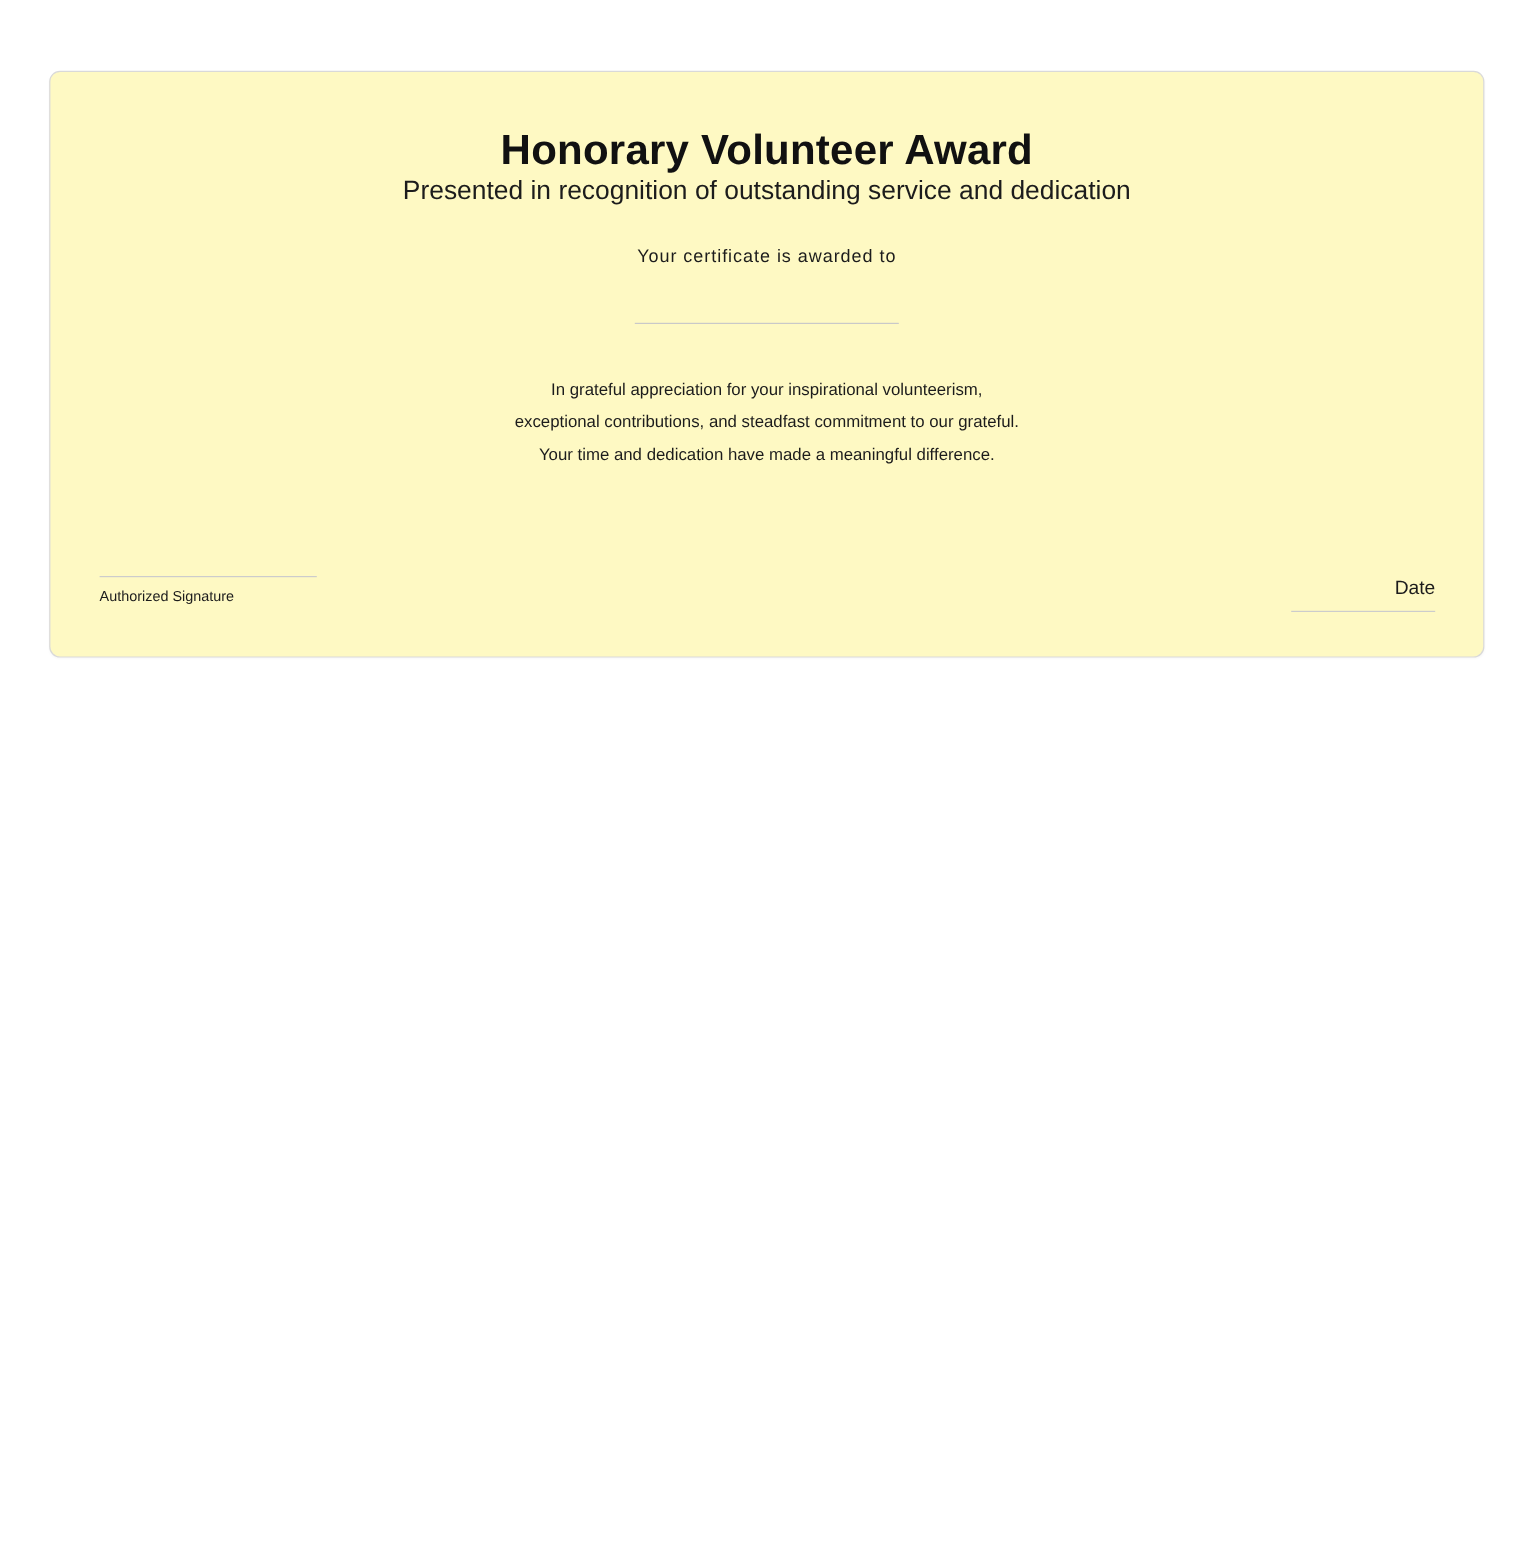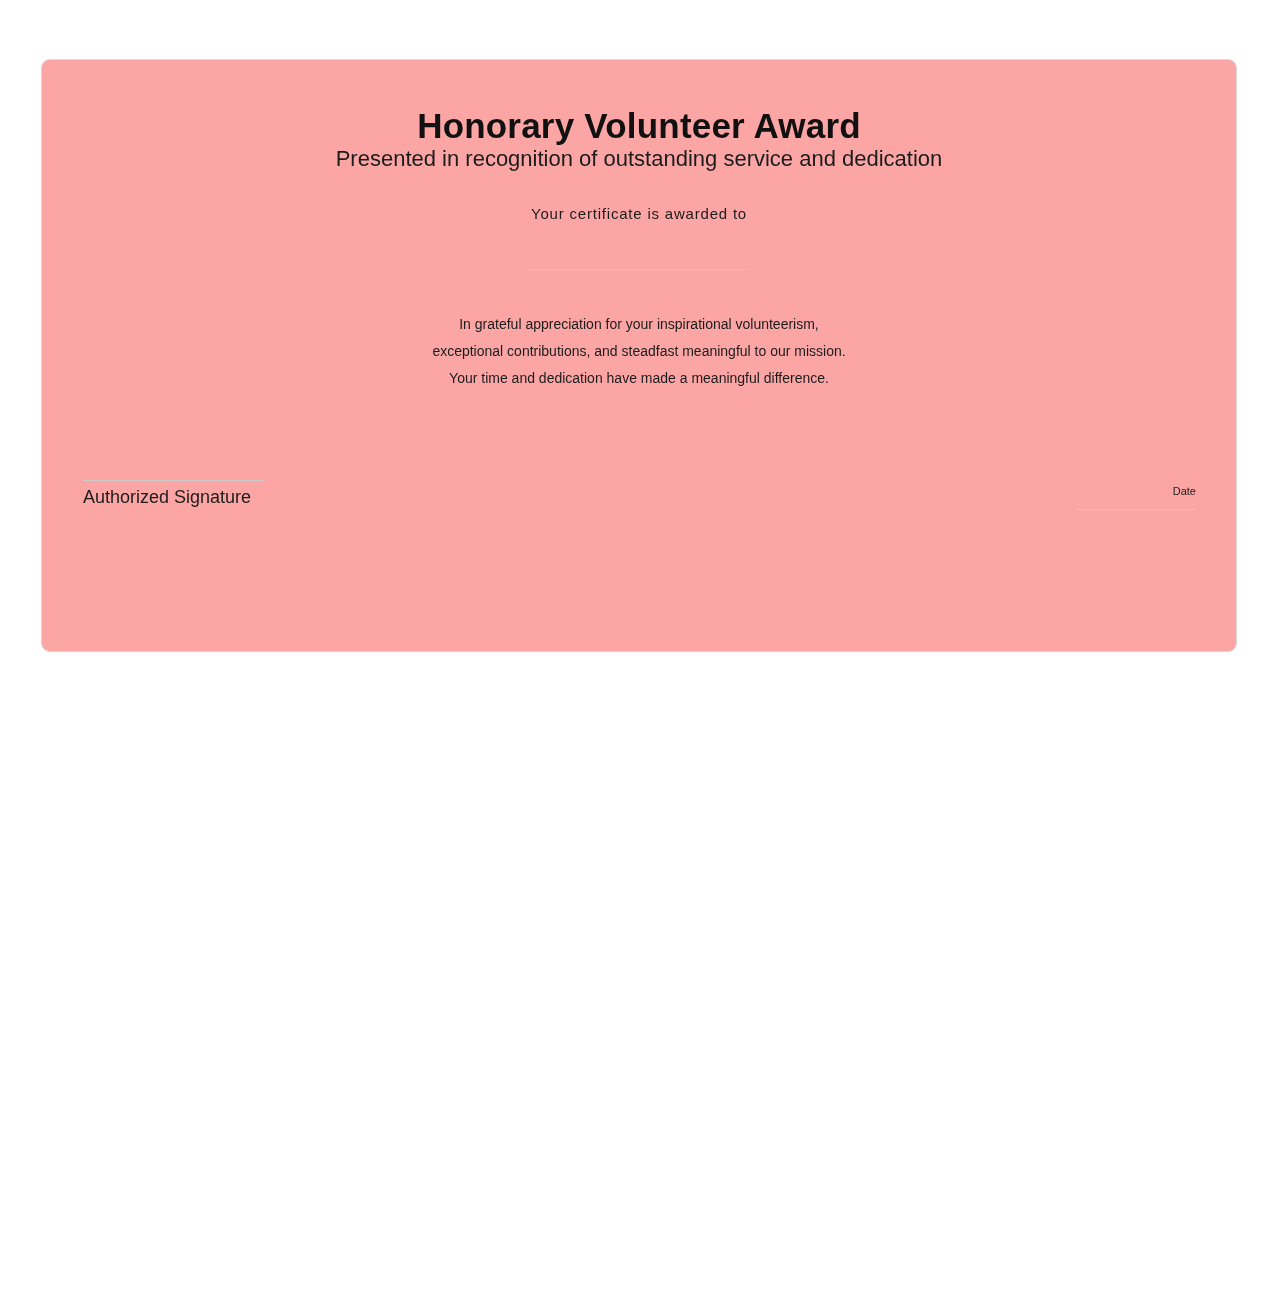--- a/index.html
+++ b/index.html
@@ -11,22 +11,22 @@
     font-family: "Liberation Sans", "DejaVu Sans", sans-serif;
     color: #1a1a1a;
     overflow: hidden;
   }
 
   .certificate-card {
     position: absolute;
     left: 41px;
     top: 59px;
     width: 1196px;
-    height: 593px;
-    background: #fca5a5;
+    height: 489px;
+    background: #fef9c3;
     border: 1px solid #d9d9d9;
     border-radius: 9px;
     box-shadow: 0 1px 2px rgba(0,0,0,0.03);
   }
 
   .cert-content {
     text-align: center;
   }
 
   .cert-title {
@@ -76,36 +76,36 @@
 
   .signature-line {
     display: block;
     width: 181px;
     height: 0;
     border-bottom: 1px solid #cccccc;
   }
 
   .signature-label {
     margin-top: 6px;
-    font-size: 18px;
+    font-size: 12px;
     line-height: 20px;
     color: #1c1c1c;
     text-align: left;
   }
 
   .date-block {
     position: absolute;
     right: 40px;
     top: 421px;
     width: 120px;
     text-align: right;
   }
 
   .date-label {
-    font-size: 11px;
+    font-size: 16px;
     line-height: 20px;
     color: #1c1c1c;
   }
 
   .date-line {
     display: block;
     width: 120px;
     height: 0;
     margin-top: 8px;
     border-bottom: 1px solid #cccccc;
@@ -121,21 +121,21 @@
     <h1 class="cert-title">Honorary Volunteer Award</h1>
 
     <div class="cert-subtitle">Presented in recognition of outstanding service and dedication</div>
 
     <div class="cert-awarded-to">Your certificate is awarded to</div>
 
     <span class="name-line"></span>
 
     <div class="cert-body">
       <div>In grateful appreciation for your inspirational volunteerism,</div>
-      <div>exceptional contributions, and steadfast meaningful to our mission.</div>
+      <div>exceptional contributions, and steadfast commitment to our grateful.</div>
       <div>Your time and dedication have made a meaningful difference.</div>
     </div>
 
   </div>
 
   <div class="signature-block">
     <span class="signature-line"></span>
     <div class="signature-label">Authorized Signature</div>
   </div>
 

